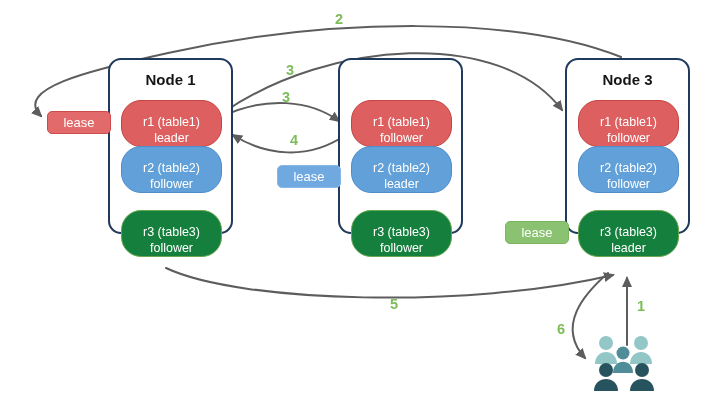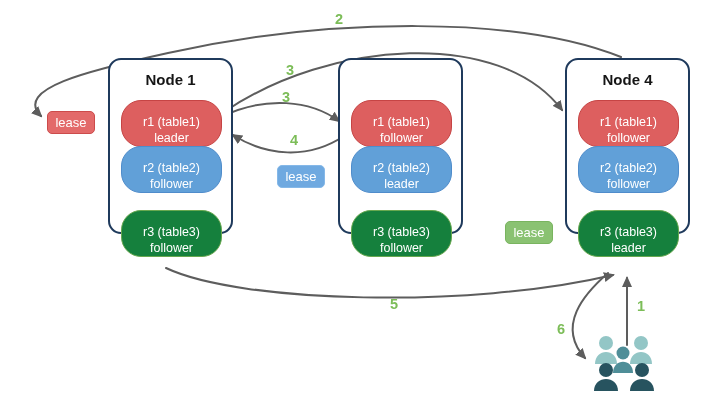--- a/index.html
+++ b/index.html
@@ -24,21 +24,21 @@
     border-radius:20px;border:1.5px solid;color:#ffffff;
     display:flex;flex-direction:column;align-items:center;justify-content:flex-end;
     font-size:12.5px;line-height:15.5px;text-align:center;
   }
   .replica.red{background:#dd5f5f;border-color:#c64444}
   .replica.blue{background:#61a0d8;border-color:#4f8ccb}
   .replica.green{background:#15803d;border-color:#68a84f}
   .pos-r1{top:40px}.pos-r2{top:86px}.pos-r3{top:150px}
 
   .lease{
-    position:absolute;width:48px;height:23px;box-sizing:border-box;border-radius:5px;
+    position:absolute;width:64px;height:23px;box-sizing:border-box;border-radius:5px;
     color:#ffffff;font-size:13px;display:flex;align-items:center;justify-content:center;
     border:1.5px solid;
   }
   #lease-red{left:47px;top:111px;background:#e36a6a;border-color:#cc4b4b}
   #lease-blue{left:277px;top:165px;background:#6fa9e0;border-color:#85b8e8}
   #lease-green{left:505px;top:221px;background:#8ac272;border-color:#79b45f}
 
   .step{
     position:absolute;font-size:14.5px;font-weight:bold;color:#7cbd58;
   }
@@ -117,21 +117,21 @@
       <span>r2 (table2)</span>
       <span>leader</span>
     </div>
     <div class="replica green pos-r3">
       <span>r3 (table3)</span>
       <span>follower</span>
     </div>
   </div>
 
   <div class="node" id="node3">
-    <div class="node-title">Node 4</div>
+    <div class="node-title">Node 3</div>
     <div class="replica red pos-r1">
       <span>r1 (table1)</span>
       <span>follower</span>
     </div>
     <div class="replica blue pos-r2">
       <span>r2 (table2)</span>
       <span>follower</span>
     </div>
     <div class="replica green pos-r3">
       <span>r3 (table3)</span>

